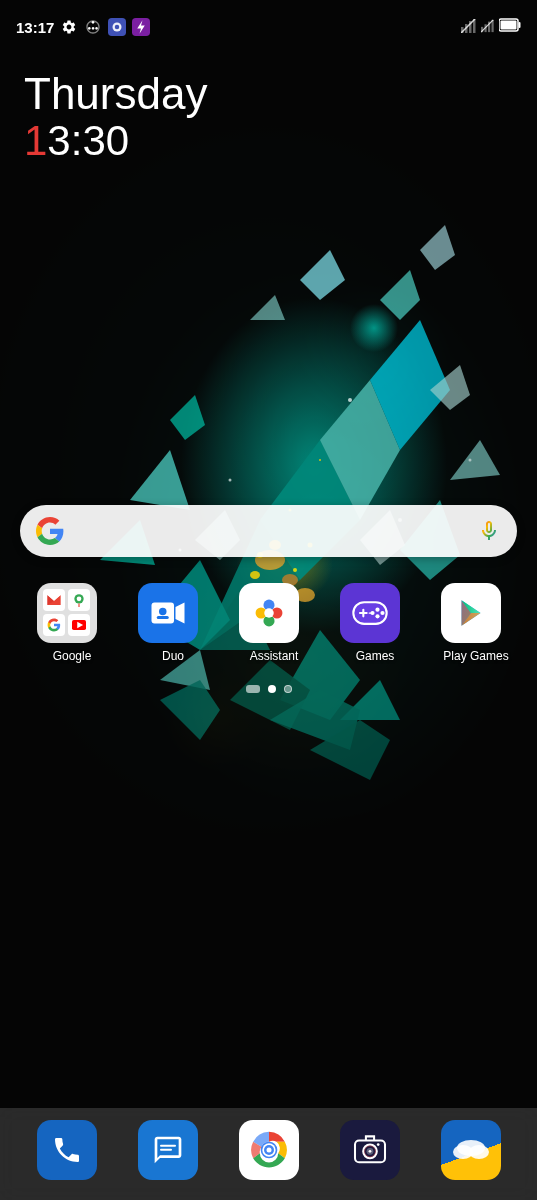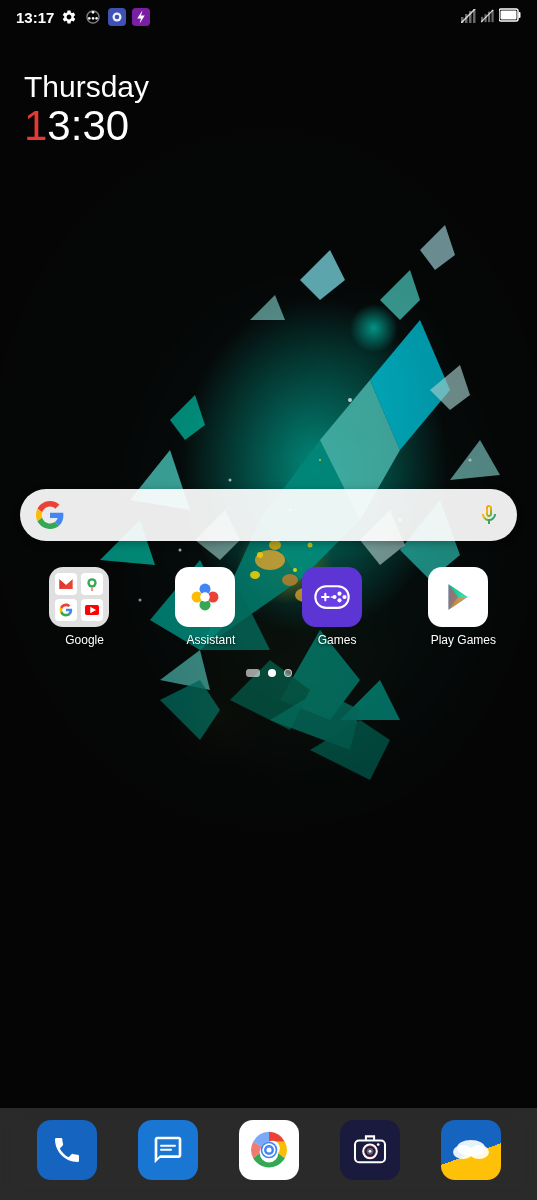--- a/index.html
+++ b/index.html
@@ -34,21 +34,21 @@
       z-index: 1;
       opacity: 0.9;
     }
 
     
     .status-bar {
       position: relative;
       z-index: 10;
       display: flex;
       justify-content: space-between;
-      align-items: flex-start;
+      align-items: flex-end;
       padding: 8px 16px 4px;
       height: 40px;
     }
 
     .status-left {
       display: flex;
       align-items: center;
       gap: 6px;
     }
 
@@ -74,21 +74,21 @@
 
     
     .clock-widget {
       position: relative;
       z-index: 10;
       padding: 30px 24px 10px;
     }
 
     .clock-day {
       color: white;
-      font-size: 30px;
+      font-size: 44px;
       font-weight: 500;
       line-height: 1.1;
     }
 
     .clock-time {
       color: white;
       font-size: 42px;
       font-weight: 400;
       line-height: 1.1;
       display: flex;
@@ -491,20 +491,32 @@
       <div class="folder-app" style="background:white;">
         <svg width="14" height="10" viewBox="0 0 24 17">
           <rect width="24" height="17" rx="3" fill="#FF0000"></rect>
           <polygon points="9,3 9,14 19,8.5" fill="white"></polygon>
         </svg>
       </div>
     </div>
     <span class="app-label">Google</span>
   </div>
 
+  <div class="app-item">
+    <div class="app-icon duo-icon">
+      <svg width="36" height="36" viewBox="0 0 48 48">
+
+        <rect x="2" y="10" width="30" height="28" rx="4" fill="white"></rect>
+        <polygon points="34,16 46,10 46,38 34,32" fill="white"></polygon>
+        <circle cx="17" cy="22" r="5" fill="#1A73E8"></circle>
+        <rect x="9" y="28" width="16" height="4" rx="2" fill="#1A73E8"></rect>
+      </svg>
+    </div>
+    <span class="app-label">Duo</span>
+  </div>
 
   <div class="app-item">
     <div class="app-icon assistant-icon">
 
       <svg width="38" height="38" viewBox="0 0 48 48">
         <circle cx="24" cy="24" r="22" fill="white"></circle>
 
         <circle cx="24" cy="14" r="7" fill="#4285F4"></circle>
         <circle cx="34" cy="24" r="7" fill="#EA4335"></circle>
         <circle cx="14" cy="24" r="7" fill="#FBBC05"></circle>

